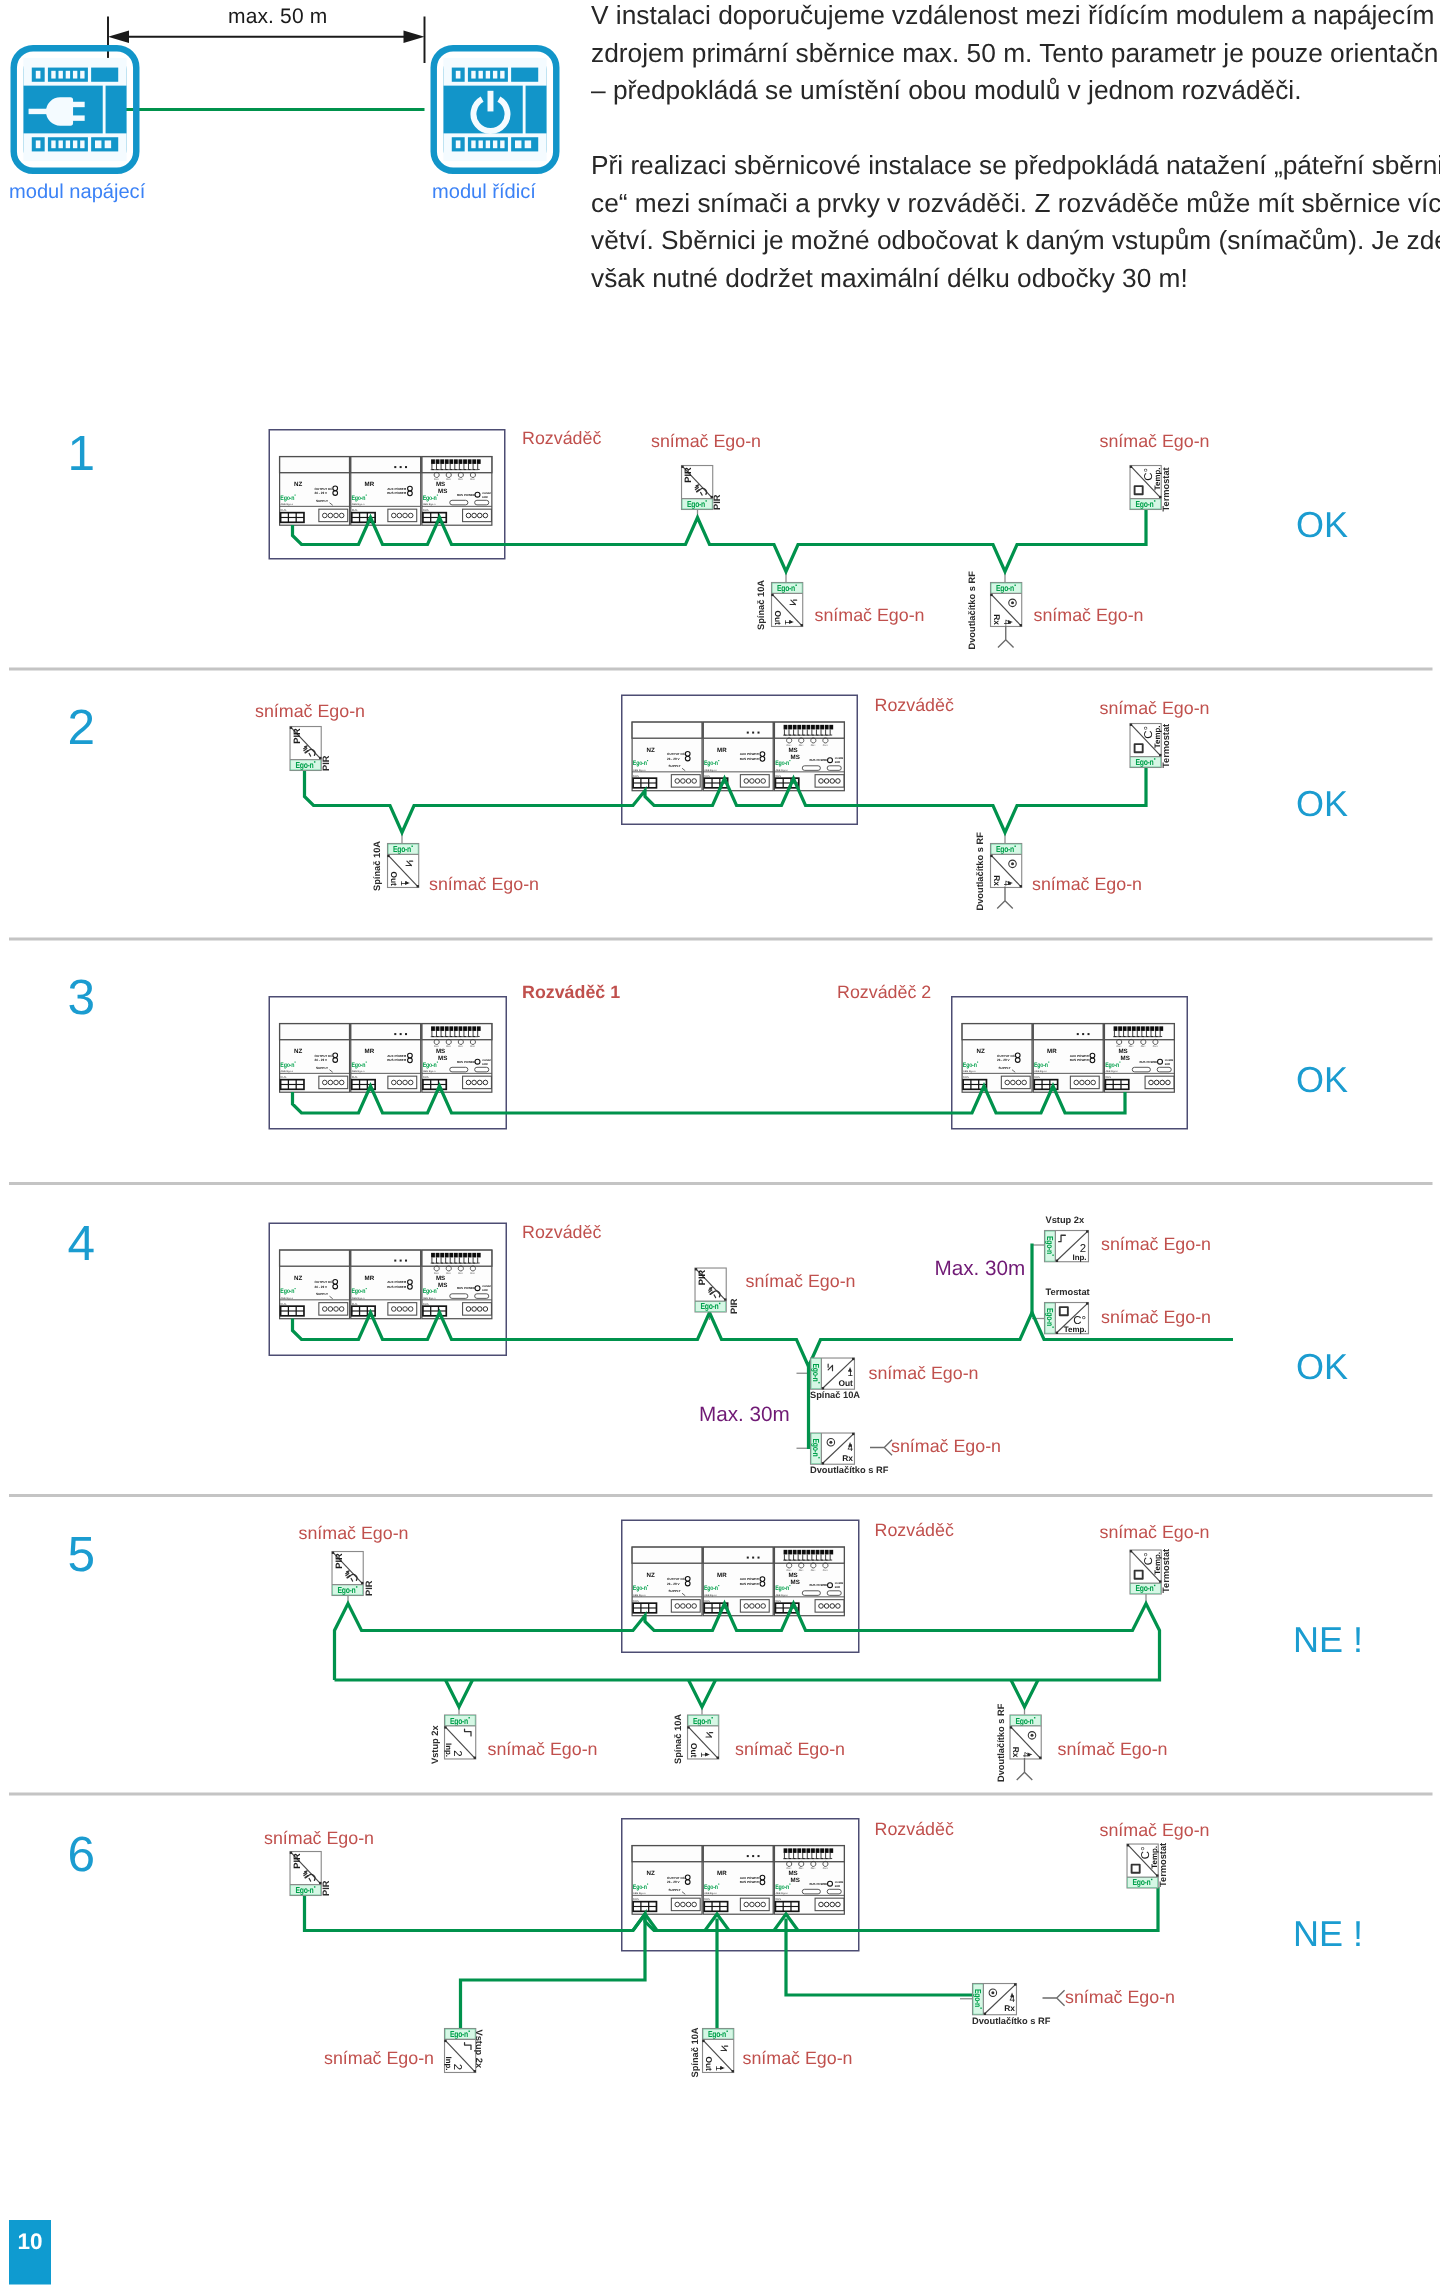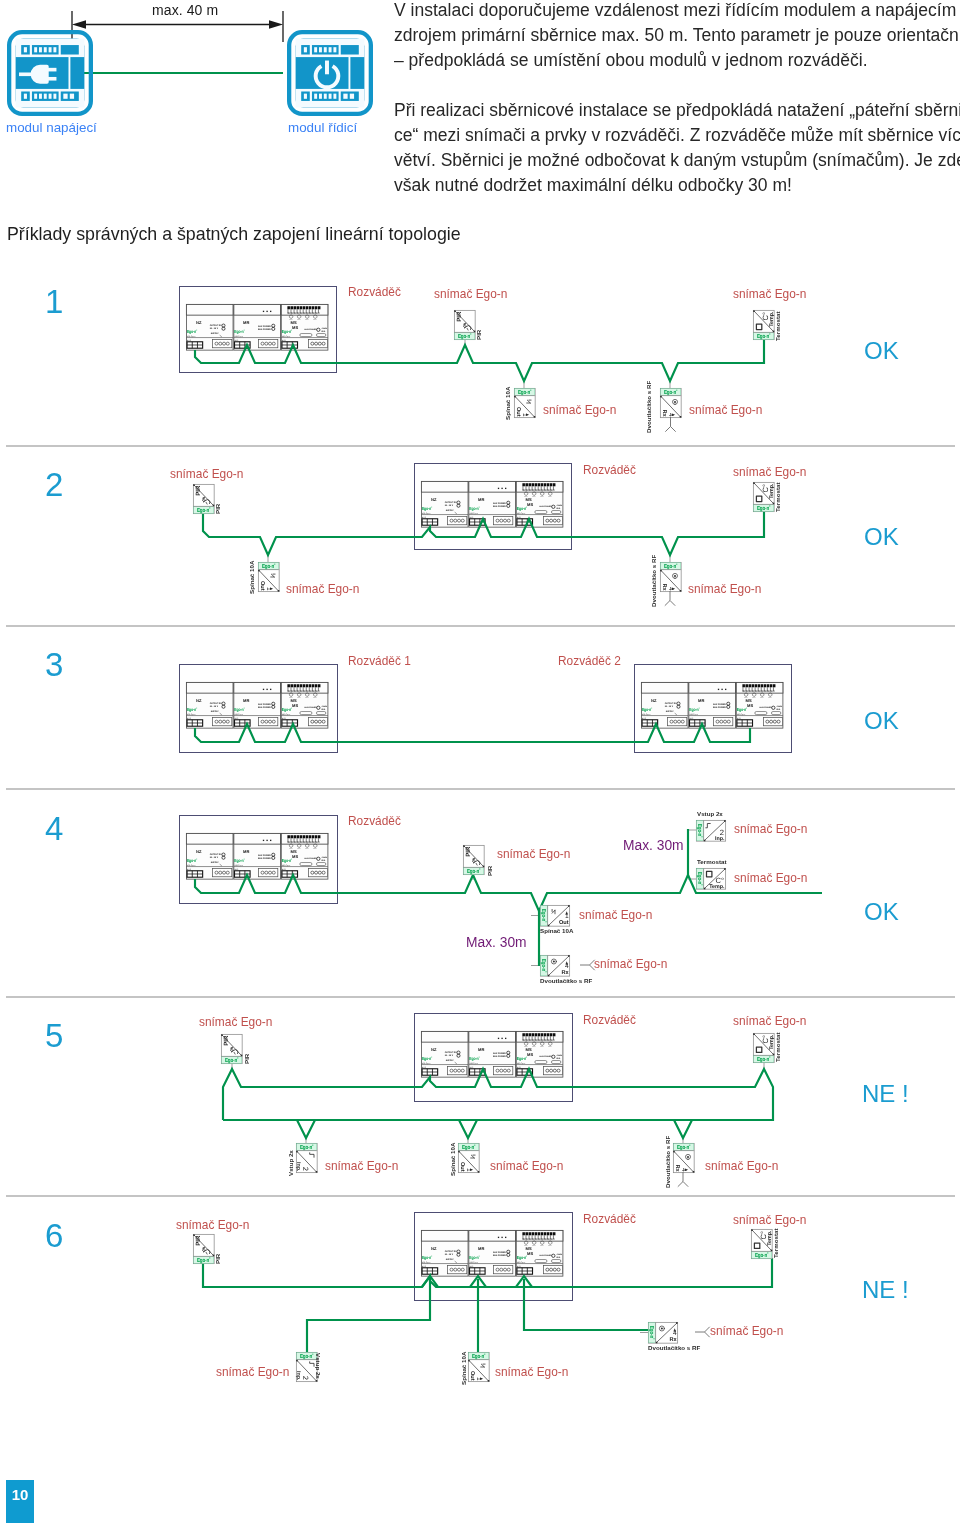--- a/index.html
+++ b/index.html
@@ -36,21 +36,21 @@
       <g stroke="#1a1a1a" stroke-width="1.3" fill="none">
         <path d="M72,11 V42"></path>
         <path d="M283,11 V42"></path>
         <path d="M79,24.5 H276"></path>
       </g>
       <polygon points="72,24.5 86,20.3 86,28.7" fill="#1a1a1a"></polygon>
       <polygon points="283,24.5 269,20.3 269,28.7" fill="#1a1a1a"></polygon>
 
       <path d="M72,73 H283" stroke="#00924c" stroke-width="2.1" fill="none"></path>
     </svg>
-    <div class="dimlabel">max. 40 m</div>
+    <div class="dimlabel">max. 50 m</div>
   </div>
 
   <div class="modicon" style="left:7px;top:30px;">
     <svg width="86" height="86" viewBox="0 0 100 100">
 
       <rect x="2.5" y="2.5" width="95" height="95" rx="15" ry="15" fill="none" stroke="#1295c9" stroke-width="5"></rect>
 
       <rect x="10" y="10" width="80" height="80" rx="9" ry="9" fill="#1295c9"></rect>
 
       <rect x="10" y="10" width="80" height="21.5" fill="#f4fbff"></rect>
@@ -139,21 +139,20 @@
     <div>zdrojem primární sběrnice max. 50 m. Tento parametr je pouze orientační</div>
     <div>– předpokládá se umístění obou modulů v jednom rozváděči.</div>
   </div>
   <div class="bodytext p2" style="left:394px;top:98px;">
     <div>Při realizaci sběrnicové instalace se předpokládá natažení „páteřní sběrni-</div>
     <div>ce“ mezi snímači a prvky v rozváděči. Z rozváděče může mít sběrnice více</div>
     <div>větví. Sběrnici  je možné odbočovat k daným vstupům (snímačům). Je zde</div>
     <div>však nutné dodržet maximální délku odbočky 30 m!</div>
   </div>
 
-  <div class="sectitle" style="left:7px;top:224px;">Příklady správných a špatných zapojení lineární topologie</div>
 
   <div id="diagrams">
       <div class="diagram" style="left:0;top:265px;width:960px;height:180px;">
         <div class="divider" style="top:180px;"></div>
         <div class="dnum" style="left:45px;top:20px;">1</div>
         <div class="verdict" style="left:864px;top:74px;">OK</div>
         <svg width="960" height="180" viewBox="0 0 960 180" style="position:absolute;left:0;top:0;">
           <rect x="179.5" y="21.5" width="157" height="86" fill="none" stroke="#4d4d73" stroke-width="1"></rect>
           <g transform="translate(186,39) scale(0.895)">
             <g transform="translate(0,0)">
@@ -885,21 +884,21 @@
                 <rect x="30.74" y="39.6" width="21.5" height="9.3" fill="#fff" stroke="#4f4f4f" stroke-width="0.8"></rect>
                 <circle cx="35.14" cy="44.3" r="1.7" fill="none" stroke="#222" stroke-width="0.7"></circle>
                 <circle cx="39.34" cy="44.3" r="1.7" fill="none" stroke="#222" stroke-width="0.7"></circle>
                 <circle cx="43.54" cy="44.3" r="1.7" fill="none" stroke="#222" stroke-width="0.7"></circle>
                 <circle cx="47.74" cy="44.3" r="1.7" fill="none" stroke="#222" stroke-width="0.7"></circle>
               </g>
             </g>
           </g>
           <path d="M 195 101 V 109 L 201 115 H 239 L 247 97 L 255 115 H 285 L 293 97 L 301 115 H 648 L 656 97 L 664 115 H 694 L 702 97 L 710 115 H 750 V 109 V 101" stroke="#00924c" stroke-width="2.15" fill="none" stroke-linejoin="miter" stroke-linecap="butt"></path>
         </svg>
-        <div class="redlbl" style="left:348px;top:25px;">Rozváděč 1</div>
+        <div class="redlbl" style="left:348px;top:25px;font-weight:bold;">Rozváděč 1</div>
         <div class="redlbl" style="left:558px;top:25px;">Rozváděč 2</div>
       </div>
       <div class="diagram" style="left:0;top:790px;width:960px;height:206px;">
         <div class="divider" style="top:206px;"></div>
         <div class="dnum" style="left:45px;top:22px;">4</div>
         <div class="verdict" style="left:864px;top:110px;">OK</div>
         <svg width="960" height="206" viewBox="0 0 960 206" style="position:absolute;left:0;top:0;">
           <rect x="179.5" y="25.5" width="158" height="88" fill="none" stroke="#4d4d73" stroke-width="1"></rect>
           <g transform="translate(186,43) scale(0.895)">
             <g transform="translate(0,0)">

